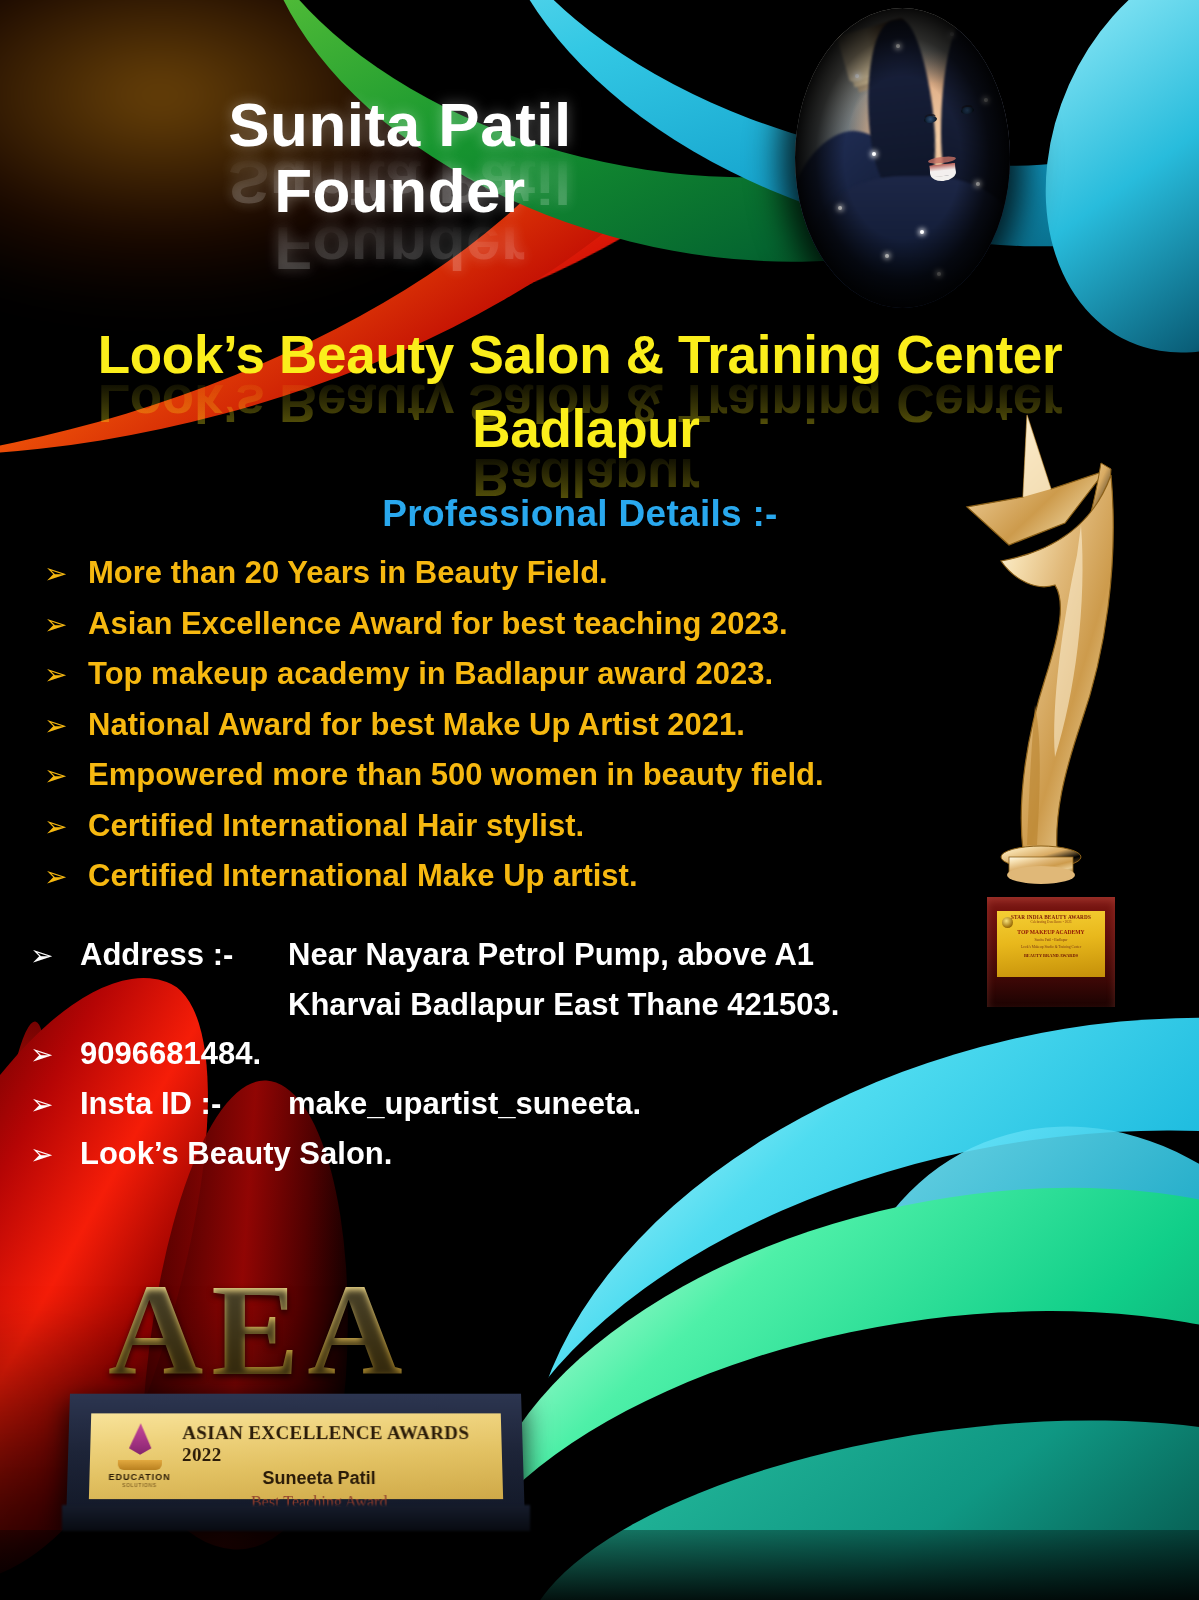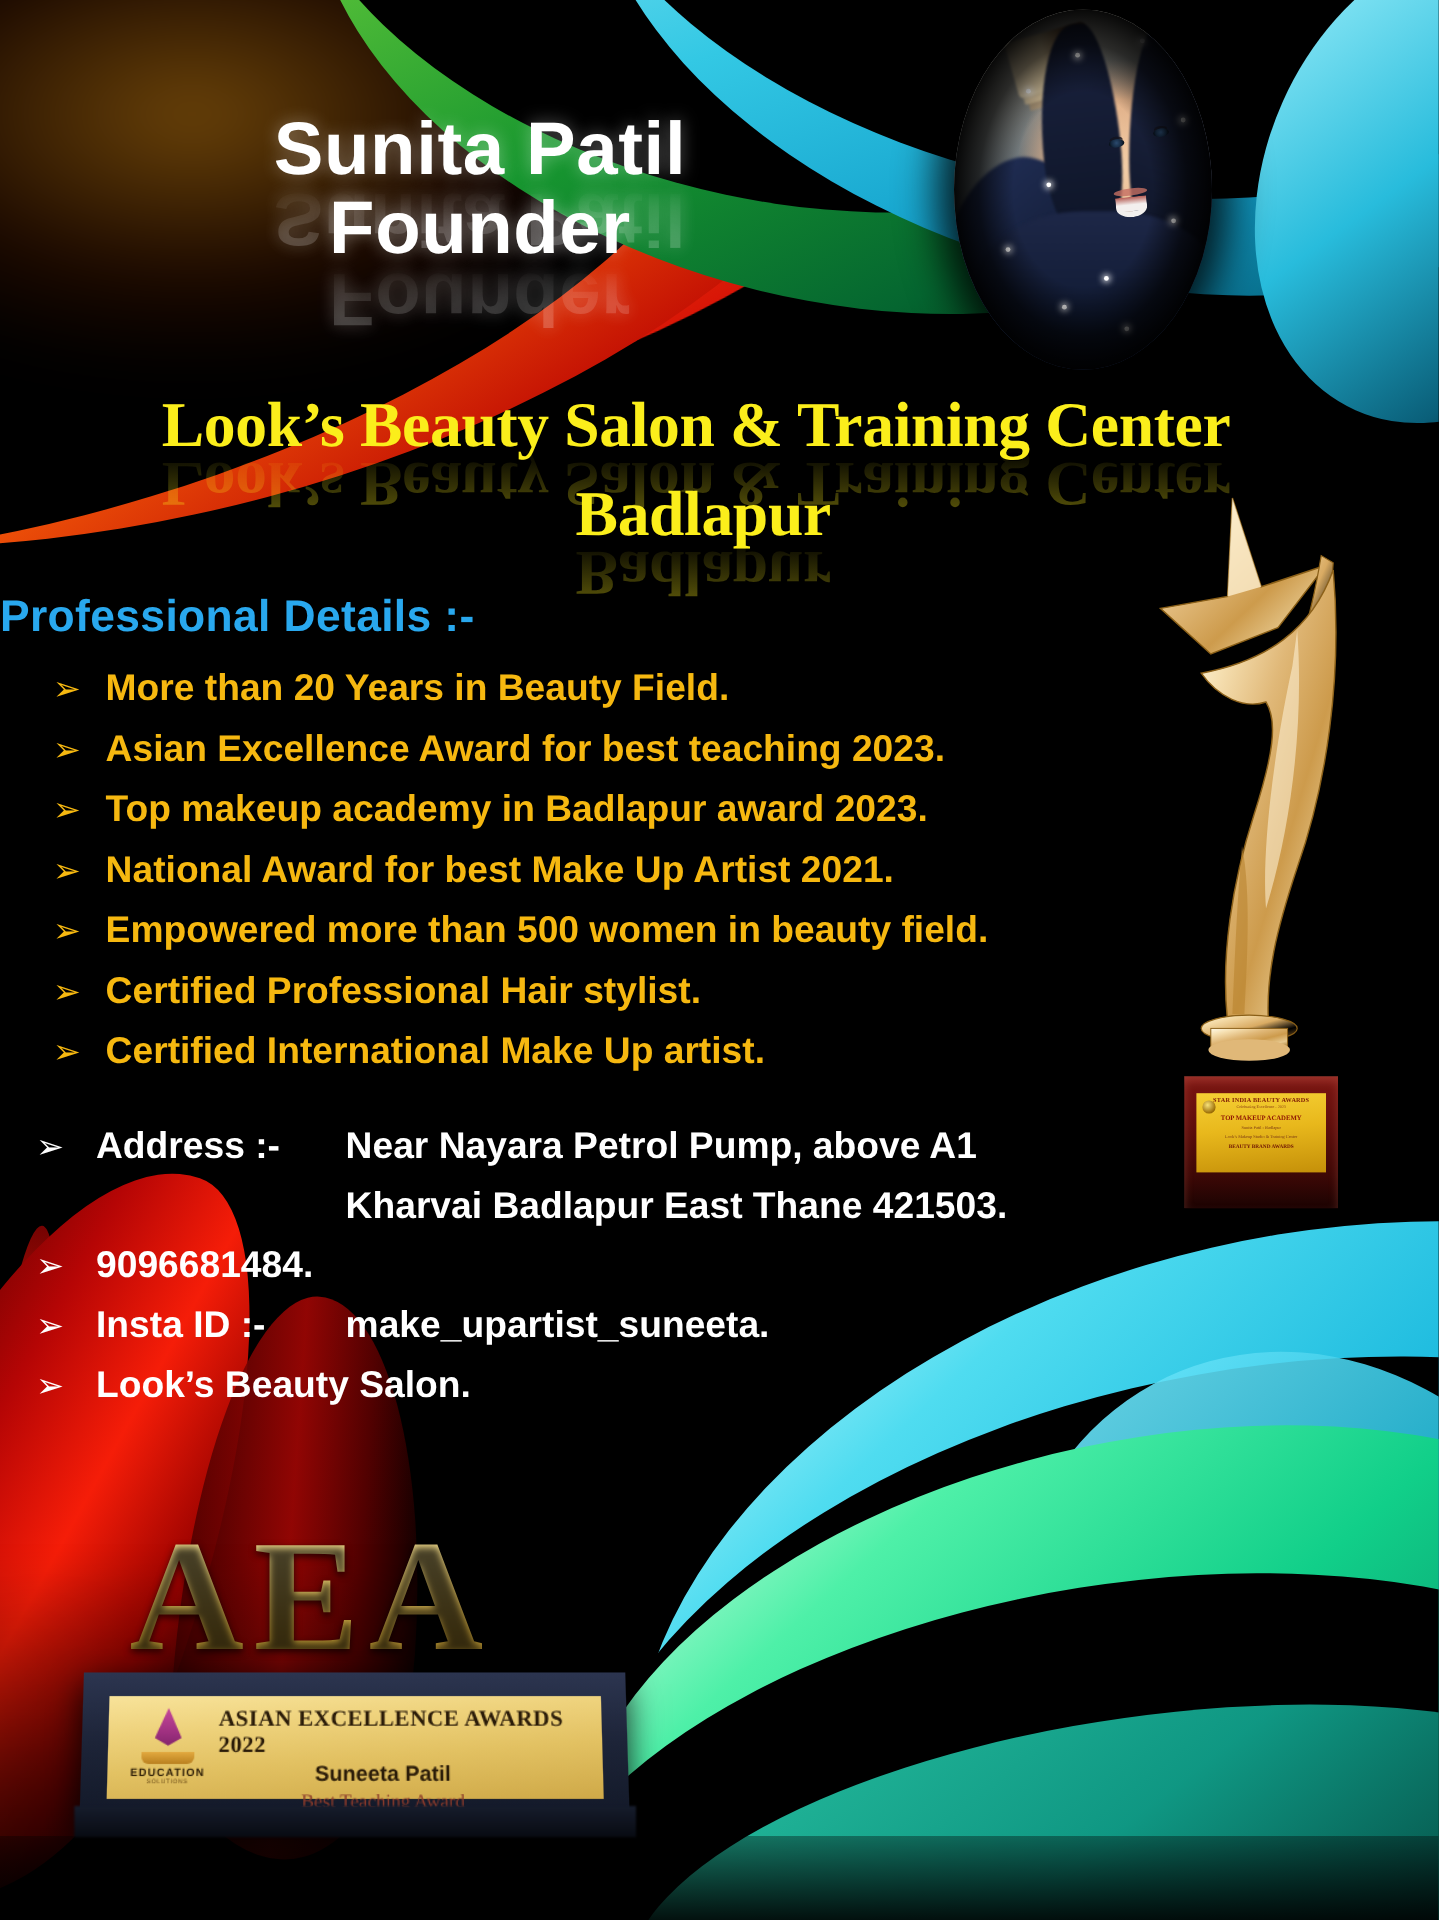--- a/index.html
+++ b/index.html
@@ -402,36 +402,36 @@
     width: 1160px;
     text-align: center;
   }
   .salon-line {
     position: relative;
     font-size: 53px;
     font-weight: bold;
     color: #fbee1b;
     line-height: 74px;
     letter-spacing: -.3px;
-    font-family: Liberation Serif, serif;
   }
   .salon-line .refl {
     position:absolute; left:0; right:0; top: 48px;
     transform: scaleY(-1);
     background: linear-gradient(0deg, rgba(251,238,27,0) 10%, rgba(251,238,27,.55) 95%);
     -webkit-background-clip: text;
     background-clip: text;
     color: transparent;
     opacity:.75;
     pointer-events:none;
   }
   .salon-line.l2 { font-size: 53px; margin-left: 12px; }
 
   .prof-head {
     position:absolute; left:0; top:493px; width:1160px;
+    text-align:center;
     font-size: 37px;
     font-weight: bold;
     color: #29a8ee;
     letter-spacing:.3px;
   }
 
   .bullets {
     position:absolute; left:44px; top:548px; width:1000px;
   }
   .b-row {
@@ -634,21 +634,21 @@
       <div class="b-row">
         <span class="b-mark">➢</span>
         <span class="b-text">National Award for best Make Up Artist 2021.</span>
       </div>
       <div class="b-row">
         <span class="b-mark">➢</span>
         <span class="b-text">Empowered more than 500 women in beauty field.</span>
       </div>
       <div class="b-row">
         <span class="b-mark">➢</span>
-        <span class="b-text">Certified Professional Hair stylist.</span>
+        <span class="b-text">Certified International Hair stylist.</span>
       </div>
       <div class="b-row">
         <span class="b-mark">➢</span>
         <span class="b-text">Certified International Make Up artist.</span>
       </div>
     </div>
 
     <div class="contacts">
       <div class="c-row">
         <span class="c-mark">➢</span>

